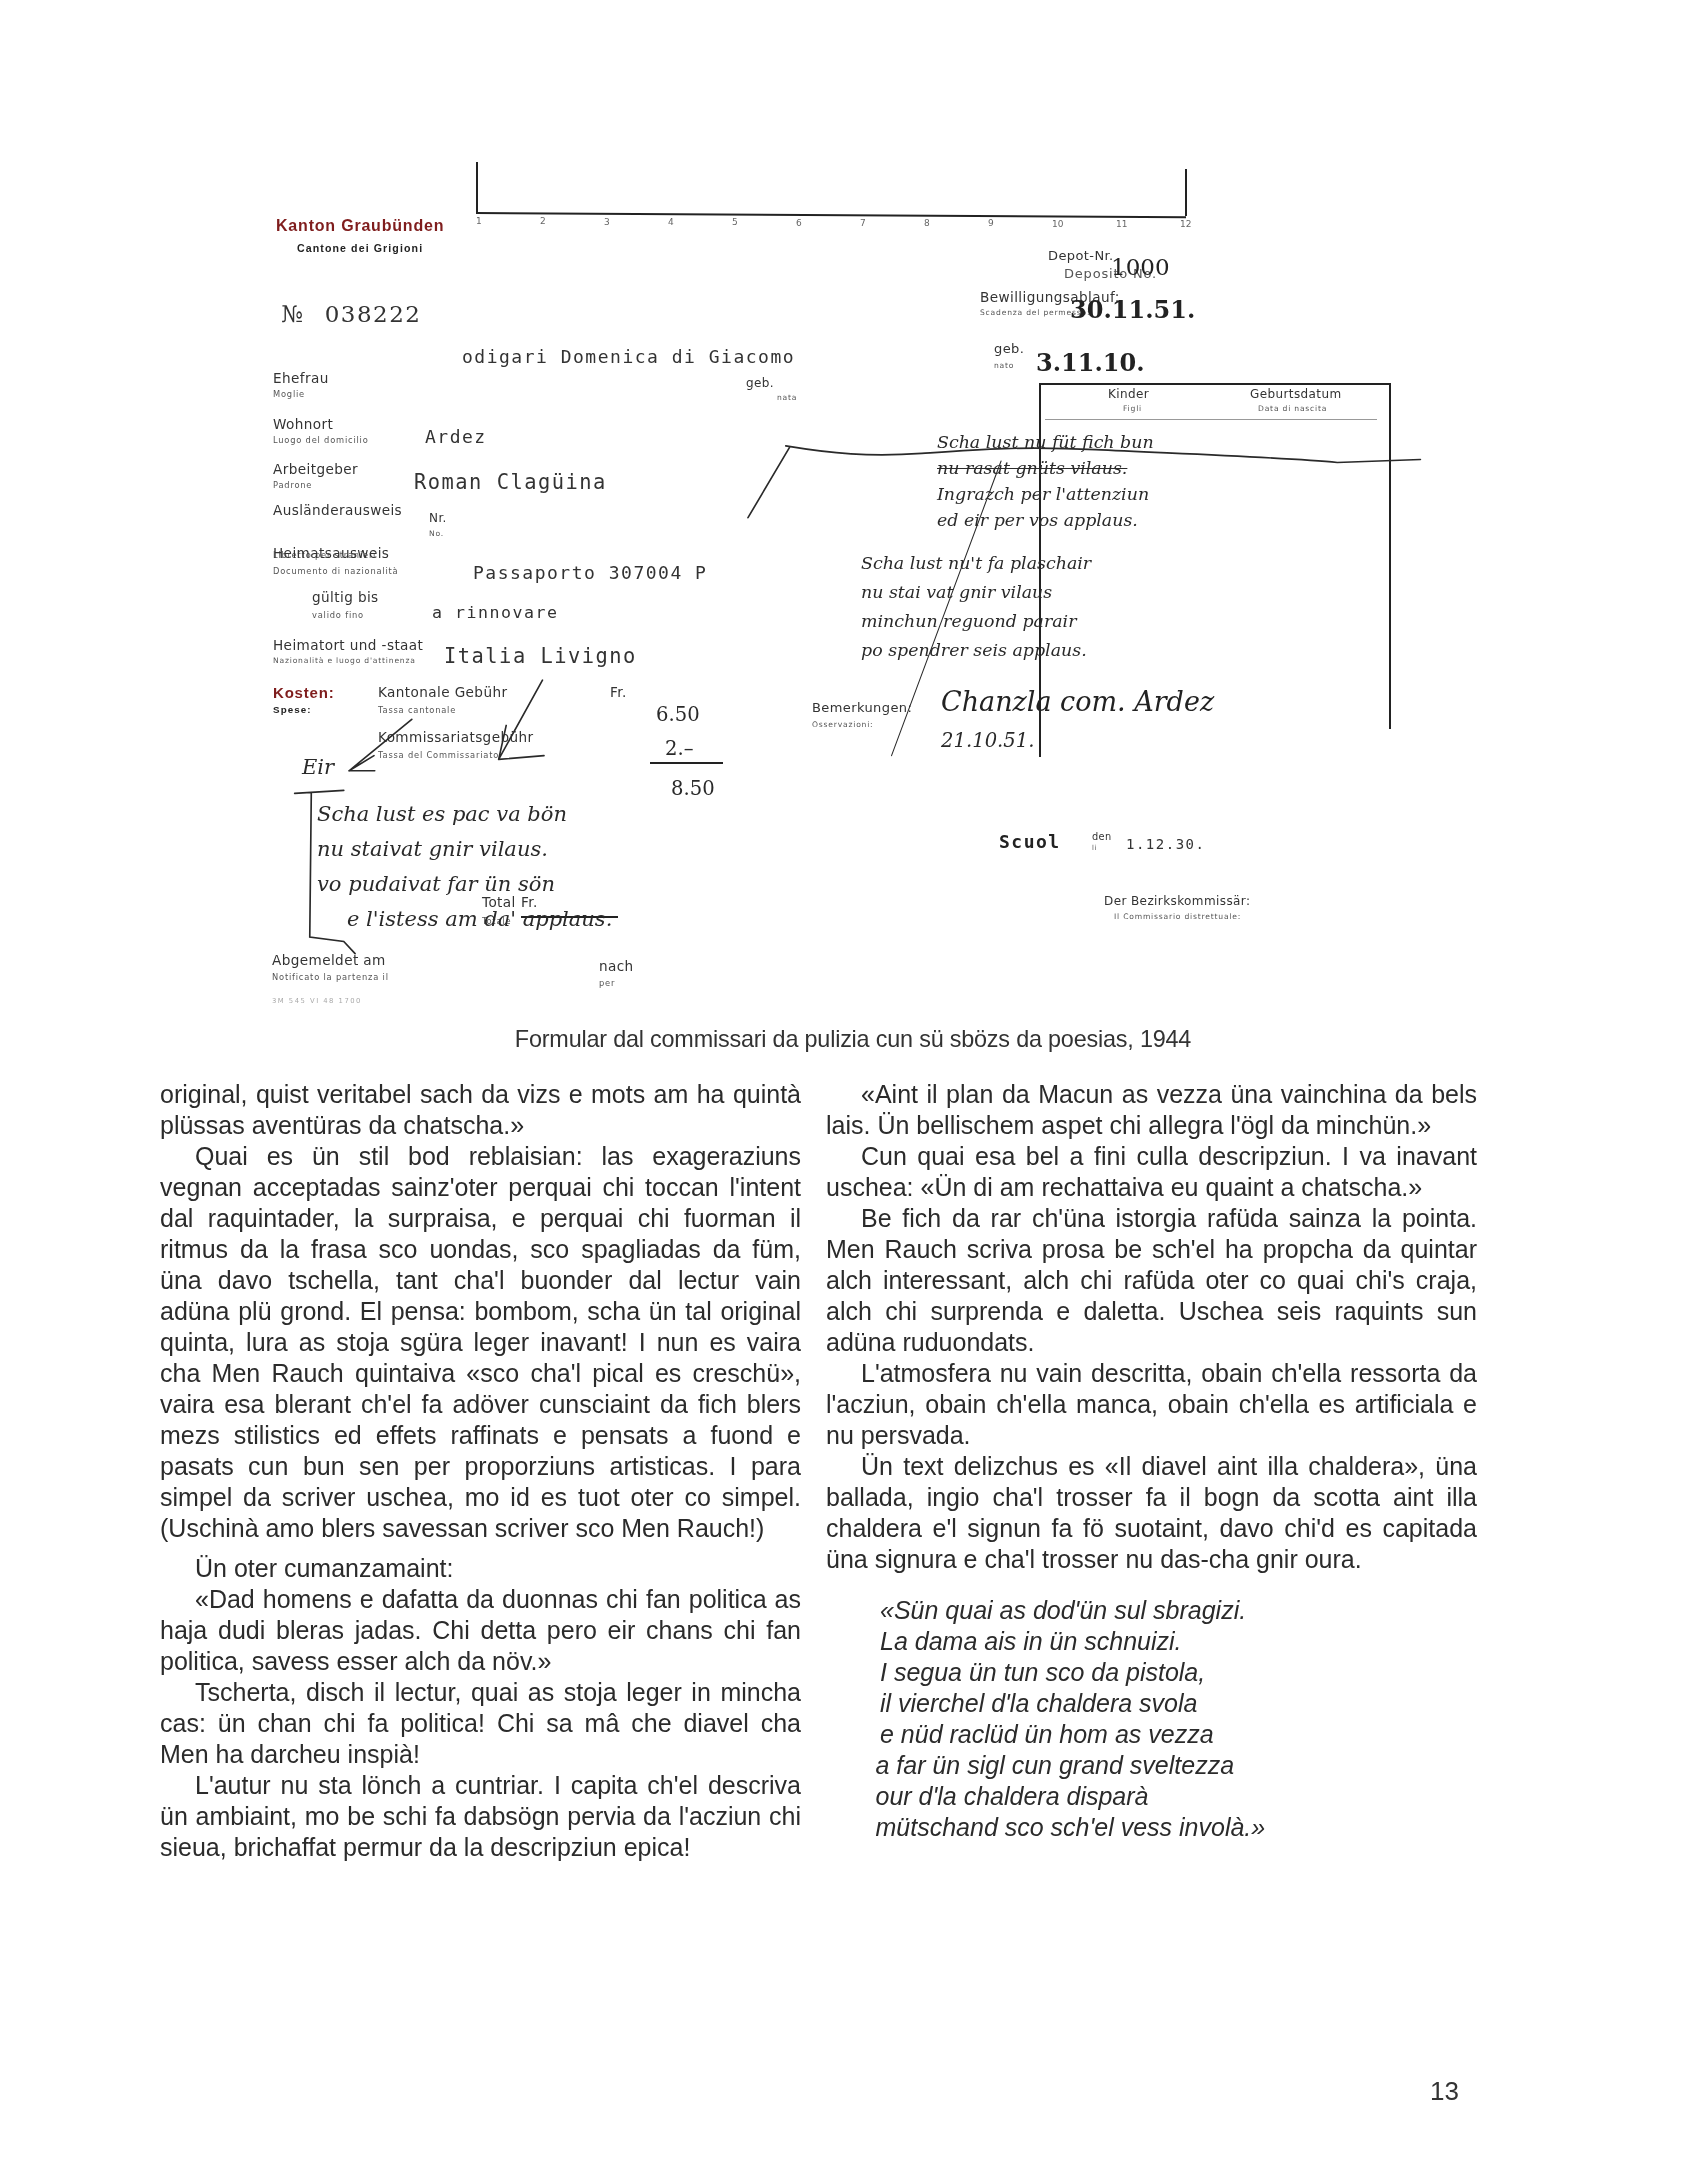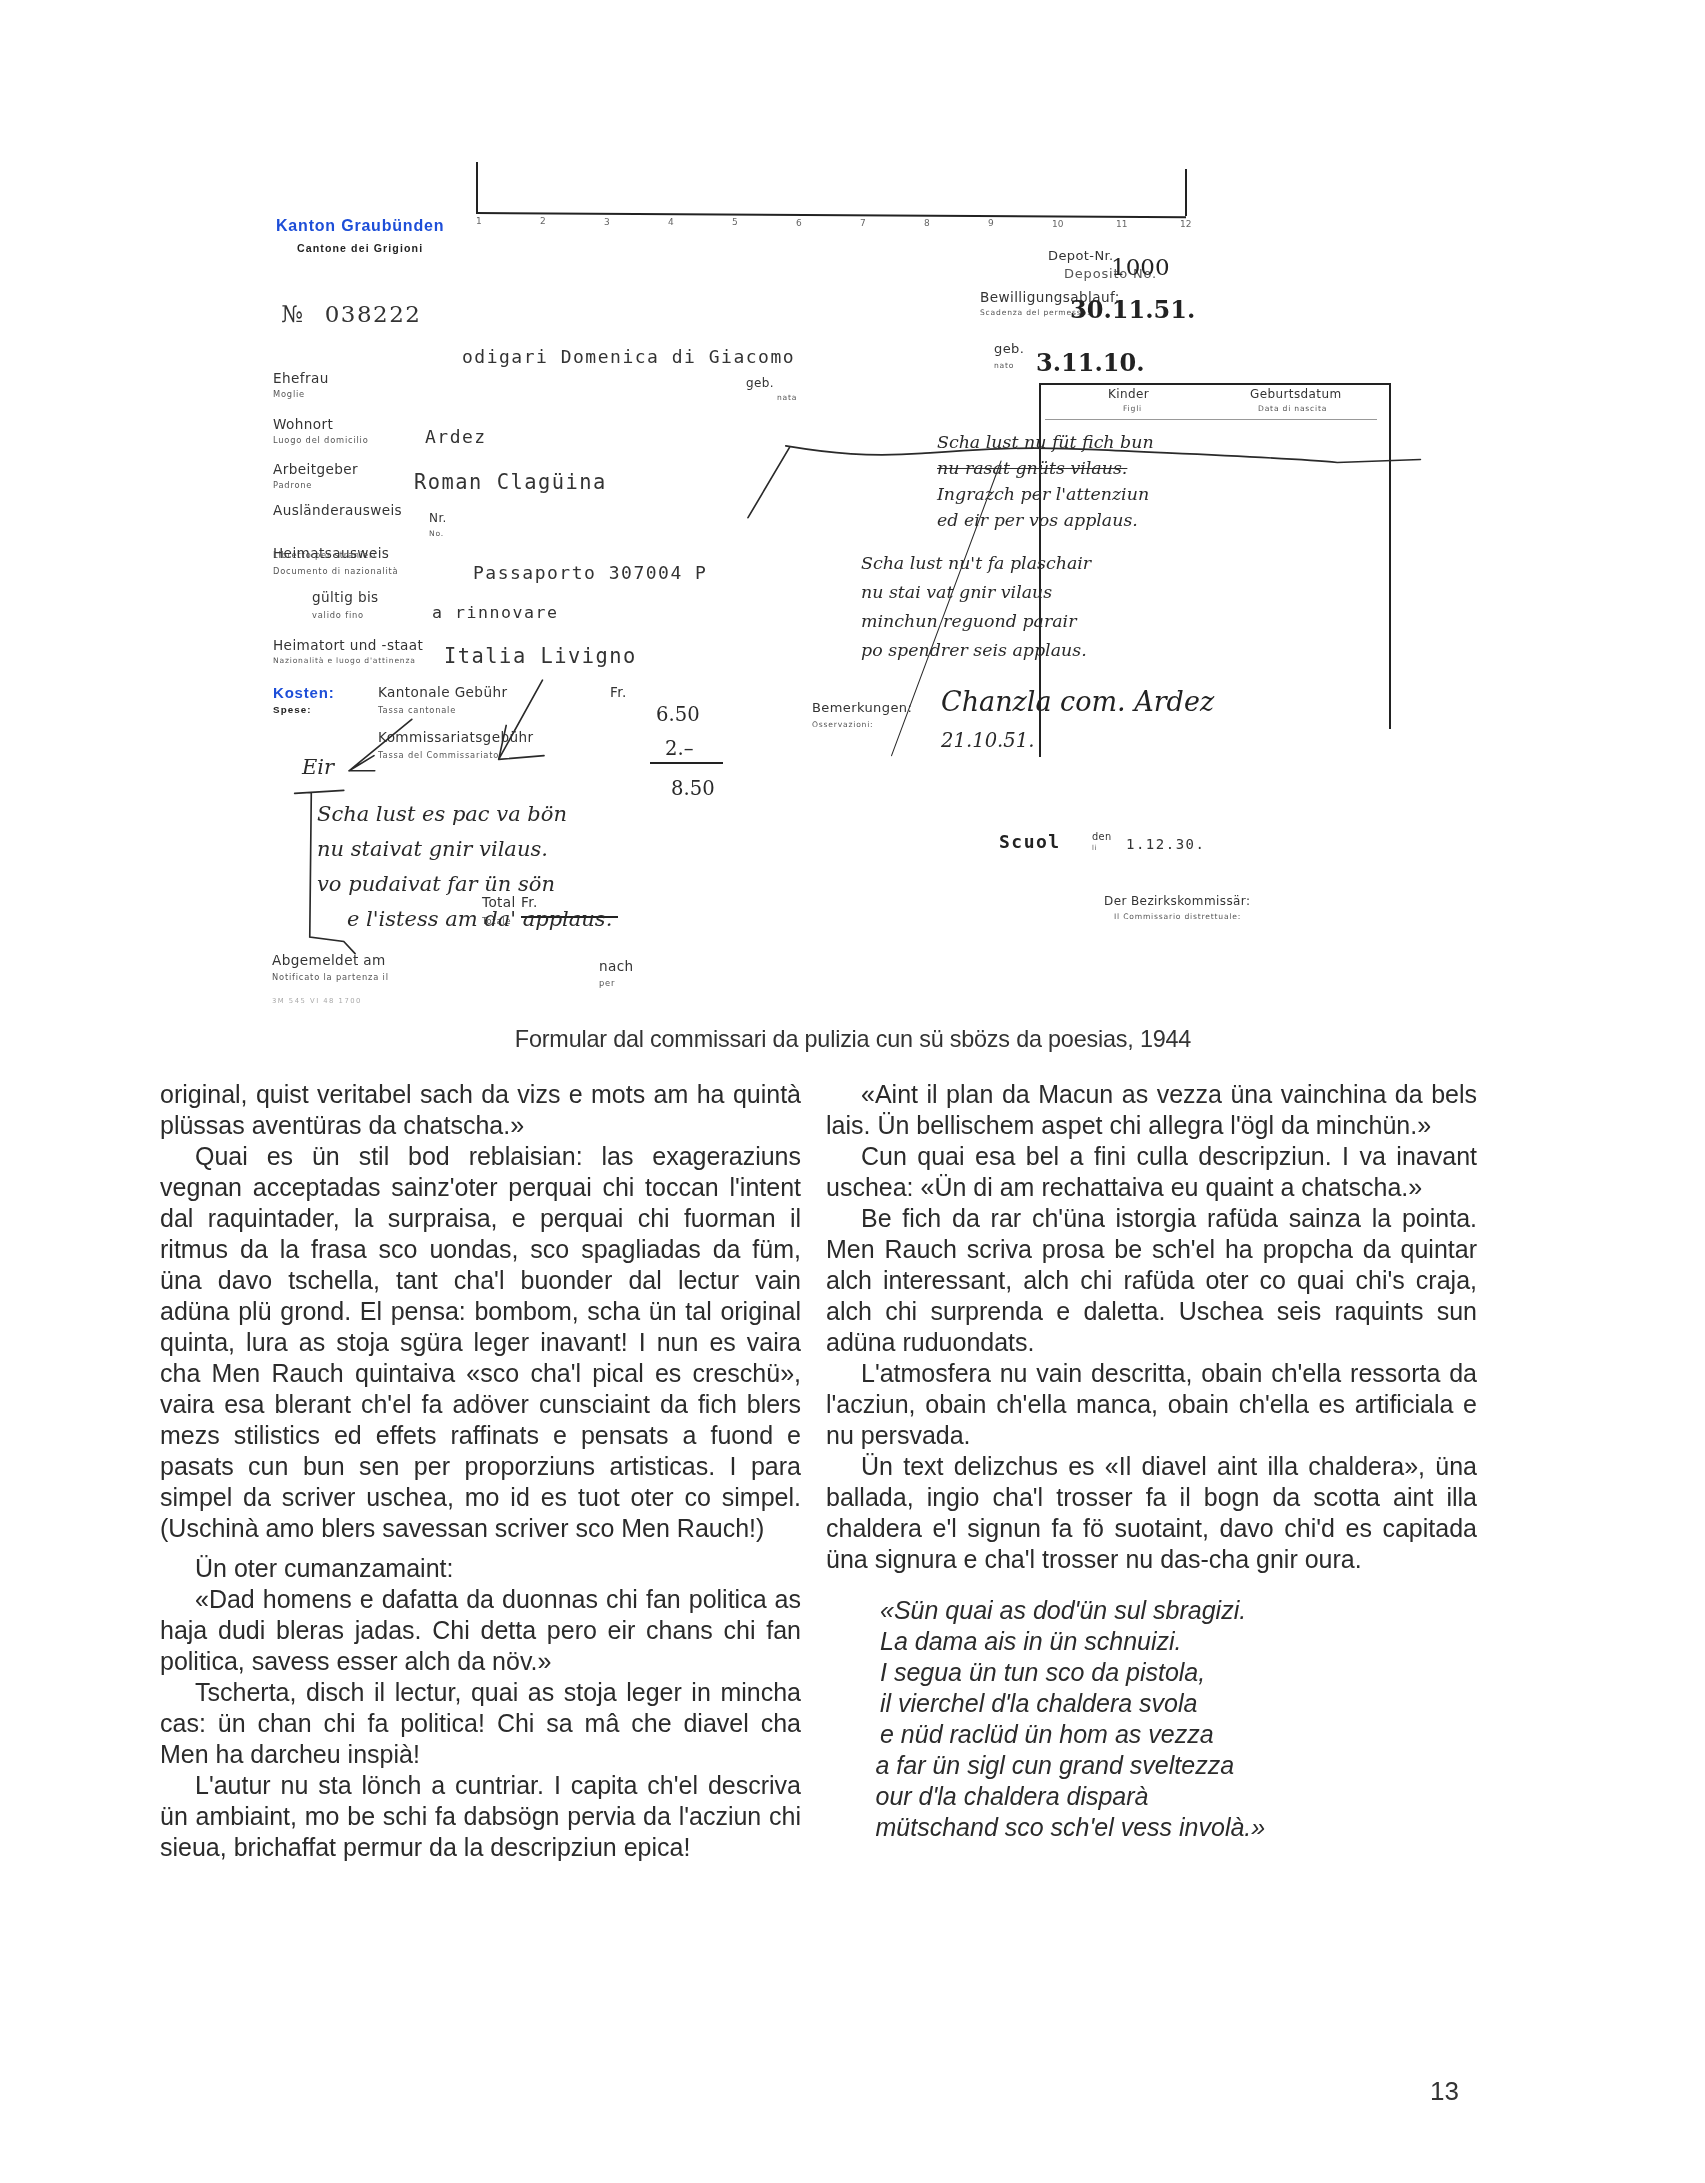--- a/index.html
+++ b/index.html
@@ -2,21 +2,21 @@
 <html style="font-size:12px"><head>
 <meta charset="utf-8">
 <style>
   html, body { margin:0; padding:0; background:#ffffff; }
   body { width:1706px; height:2183px; position:relative; overflow:hidden;
          font-family:"Liberation Sans", sans-serif; color:#2a2a2a; }
   .abs { position:absolute; white-space:nowrap; }
   
   .form-de { font-family:"DejaVu Sans", sans-serif; font-size:13.6px; color:#333; letter-spacing:0.4px; }
   .form-it { font-family:"DejaVu Sans", sans-serif; font-size:8.3px; color:#555; letter-spacing:0.8px; }
-  .form-bold { font-family:"Liberation Sans", sans-serif; font-weight:bold; font-size:16px; color:#1d4ed8; letter-spacing:0.8px; }
+  .form-bold { font-family:"Liberation Sans", sans-serif; font-weight:bold; font-size:16px; color:#7f1d1d; letter-spacing:0.8px; }
   .form-bold-sm { font-family:"Liberation Sans", sans-serif; font-weight:bold; font-size:10.6px; color:#222; letter-spacing:1.1px; }
   .typed { font-family:"DejaVu Sans Mono", monospace; color:#333; font-size:19.6px; letter-spacing:1.5px; }
   .typed-bold { font-family:"DejaVu Sans Mono", monospace; color:#222; font-weight:bold; font-size:21px; letter-spacing:1.5px; }
   .hand { font-family:"DejaVu Serif", serif; font-style:italic; color:#222; font-size:23px; }
   .hand-sm { font-family:"DejaVu Serif", serif; font-style:italic; color:#2a2a2a; font-size:18px; }
   .ruler-num { font-family:"DejaVu Sans", sans-serif; font-size:9px; color:#666; }
   .number-stamp { font-family:"DejaVu Serif", serif; font-size:26px; color:#333; letter-spacing:1.5px; }
   .line { position:absolute; background:#222; }
   .small-print { font-family:"DejaVu Sans", sans-serif; font-size:6.8px; color:#aaa; letter-spacing:1.5px; }
   .strike { text-decoration:line-through; }

